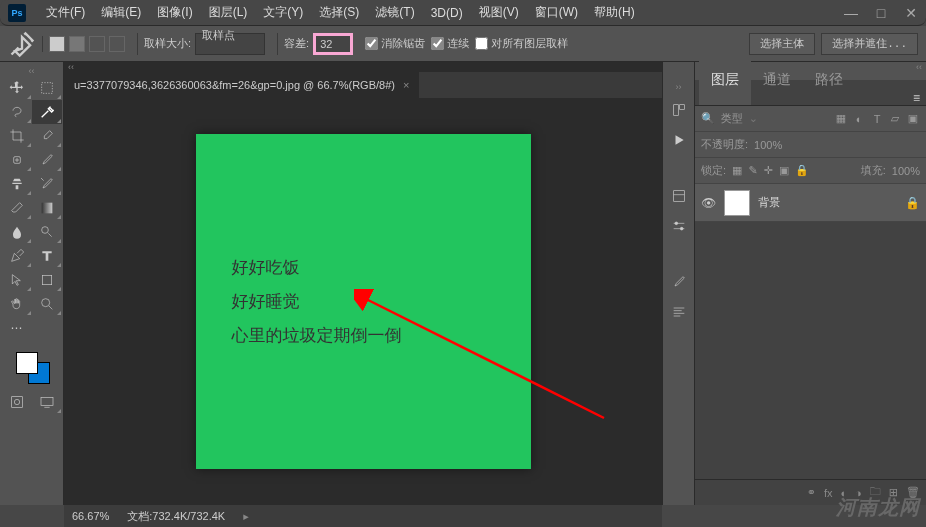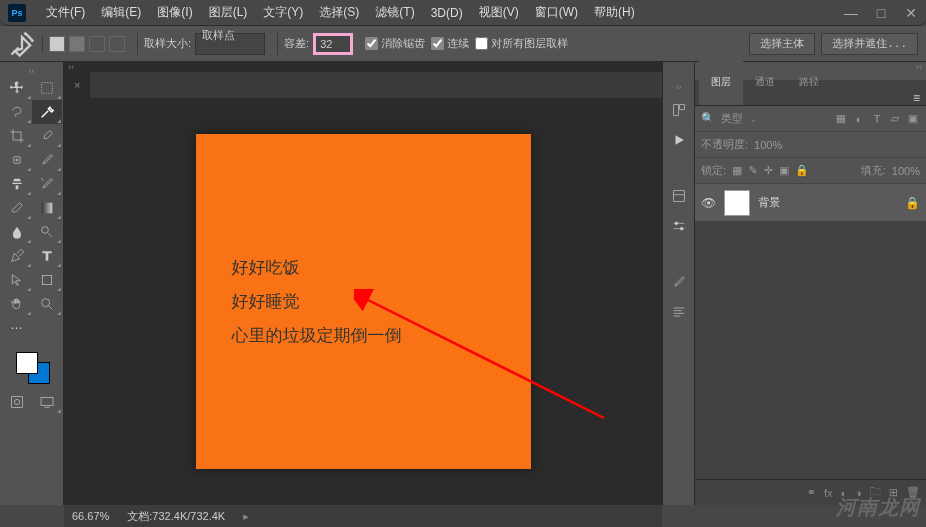--- a/index.html
+++ b/index.html
@@ -38,31 +38,31 @@
 .swatches { margin-top: 10px; position: relative; width: 40px; height: 36px; }
 .swatch-fg { position: absolute; width: 22px; height: 22px; background: #fff; border: 1px solid #000; left: 4px; top: 2px; z-index: 2; }
 .swatch-bg { position: absolute; width: 22px; height: 22px; background: #0078d4; border: 1px solid #000; left: 16px; top: 12px; }
 
 
 .canvas-area { flex: 1; background: #2b2b2b; display: flex; flex-direction: column; position: relative; }
 .doc-tab { height: 26px; background: #3a3a3a; display: flex; align-items: center; }
 .tab { background: #2b2b2b; color: #ccc; padding: 0 10px; height: 100%; display: flex; align-items: center; font-size: 11px; gap: 8px; }
 .tab-close { color: #888; cursor: pointer; }
 .canvas-content { flex: 1; display: flex; align-items: center; justify-content: center; position: relative; }
-.document { width: 335px; height: 335px; background: #f97316; box-shadow: 0 0 10px rgba(0,0,0,.5); display: flex; flex-direction: column; justify-content: center; padding-left: 36px; position: relative; }
+.document { width: 335px; height: 335px; background: #22c55e; box-shadow: 0 0 10px rgba(0,0,0,.5); display: flex; flex-direction: column; justify-content: center; padding-left: 36px; position: relative; }
 .doc-text { font-size: 17px; color: #333; line-height: 2; font-family: "SimHei", sans-serif; }
 .arrow { position: absolute; pointer-events: none; }
 
 
 .right-strip { width: 32px; background: #535353; border-left: 1px solid #2a2a2a; display: flex; flex-direction: column; align-items: center; padding-top: 20px; gap: 6px; }
 .strip-icon { width: 24px; height: 24px; display: flex; align-items: center; justify-content: center; color: #ccc; cursor: pointer; }
 
 .right-panel { width: 232px; background: #535353; border-left: 1px solid #2a2a2a; display: flex; flex-direction: column; }
 .panel-tabs { height: 26px; display: flex; align-items: flex-end; background: #424242; border-bottom: 1px solid #2a2a2a; padding-left: 4px; margin-top: 8px; }
-.ptab { padding: 16px 12px; font-size: 10px; color: #999; cursor: pointer; }
+.ptab { padding: 16px 12px; font-size: 14px; color: #999; cursor: pointer; }
 .ptab.active { background: #535353; color: #ddd; }
 
 .panel-row { display: flex; align-items: center; height: 26px; padding: 0 6px; gap: 6px; font-size: 11px; color: #999; border-bottom: 1px solid #444; }
 .layer-item { display: flex; align-items: center; height: 38px; background: #5a5a5a; padding: 0 6px; gap: 8px; border-bottom: 1px solid #444; }
 .eye { color: #ccc; }
 .layer-thumb { width: 26px; height: 26px; background: #fff; border: 1px solid #999; }
 .layer-name { flex: 1; font-size: 11px; color: #ddd; }
 .lock { color: #999; }
 .layer-list { flex: 1; background: #424242; }
 .panel-footer { height: 26px; background: #424242; border-top: 1px solid #2a2a2a; display: flex; align-items: center; justify-content: flex-end; padding: 0 6px; gap: 8px; color: #888; font-size: 11px; }
@@ -293,20 +293,21 @@
           </svg>
           <span class="sub-tri"></span>
         </div>
     </div>
   </div>
 
   <div class="canvas-area">
     <div class="collapse-arrows" style="text-align:left;padding-left:4px">‹‹</div>
     <div class="doc-tab">
       <div class="tab">
+        <span>u=3377079346,3626360063&amp;fm=26&amp;gp=0.jpg @ 66.7%(RGB/8#)</span>
         <span class="tab-close">×</span>
       </div>
     </div>
     <div class="canvas-content">
       <div class="document">
         <div class="doc-text">好好吃饭</div>
         <div class="doc-text">好好睡觉</div>
         <div class="doc-text">心里的垃圾定期倒一倒</div>
       </div>
       <svg class="arrow" style="left:290px;top:190px" width="260" height="140">

